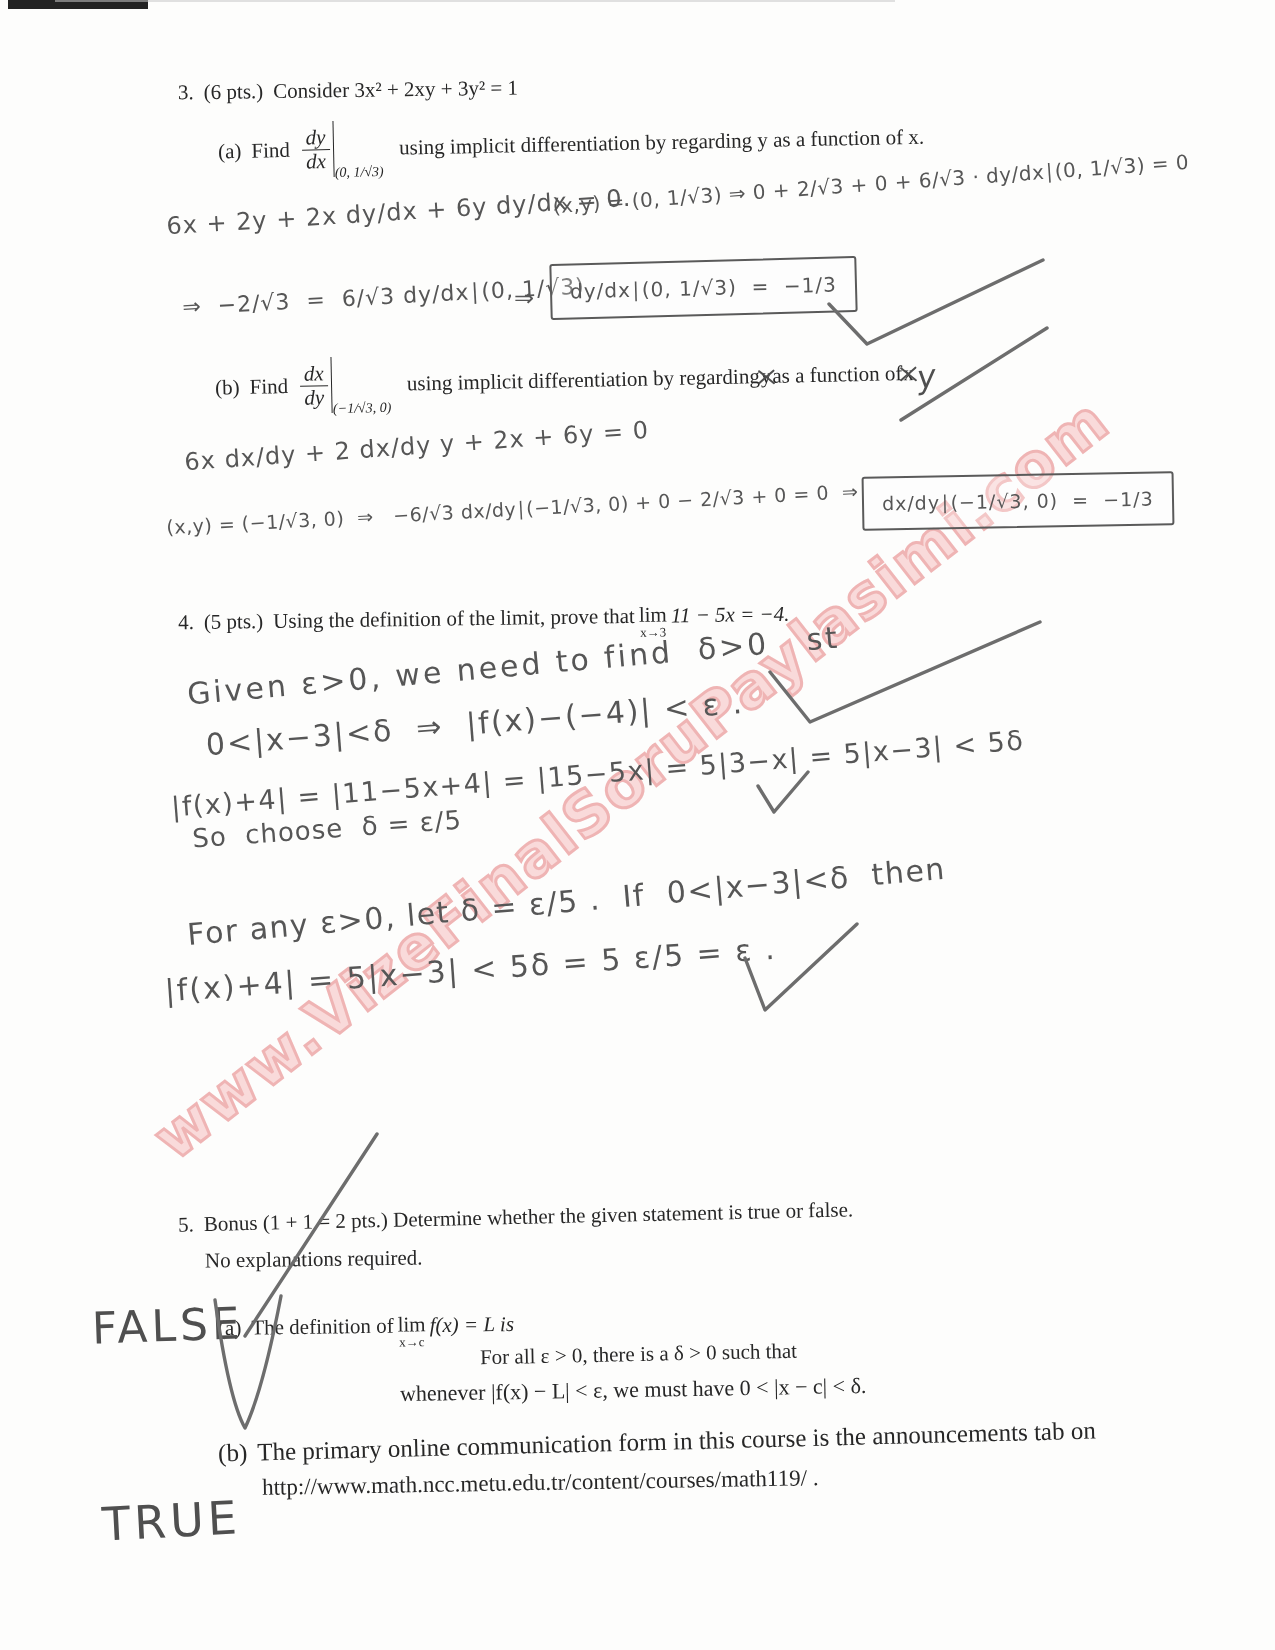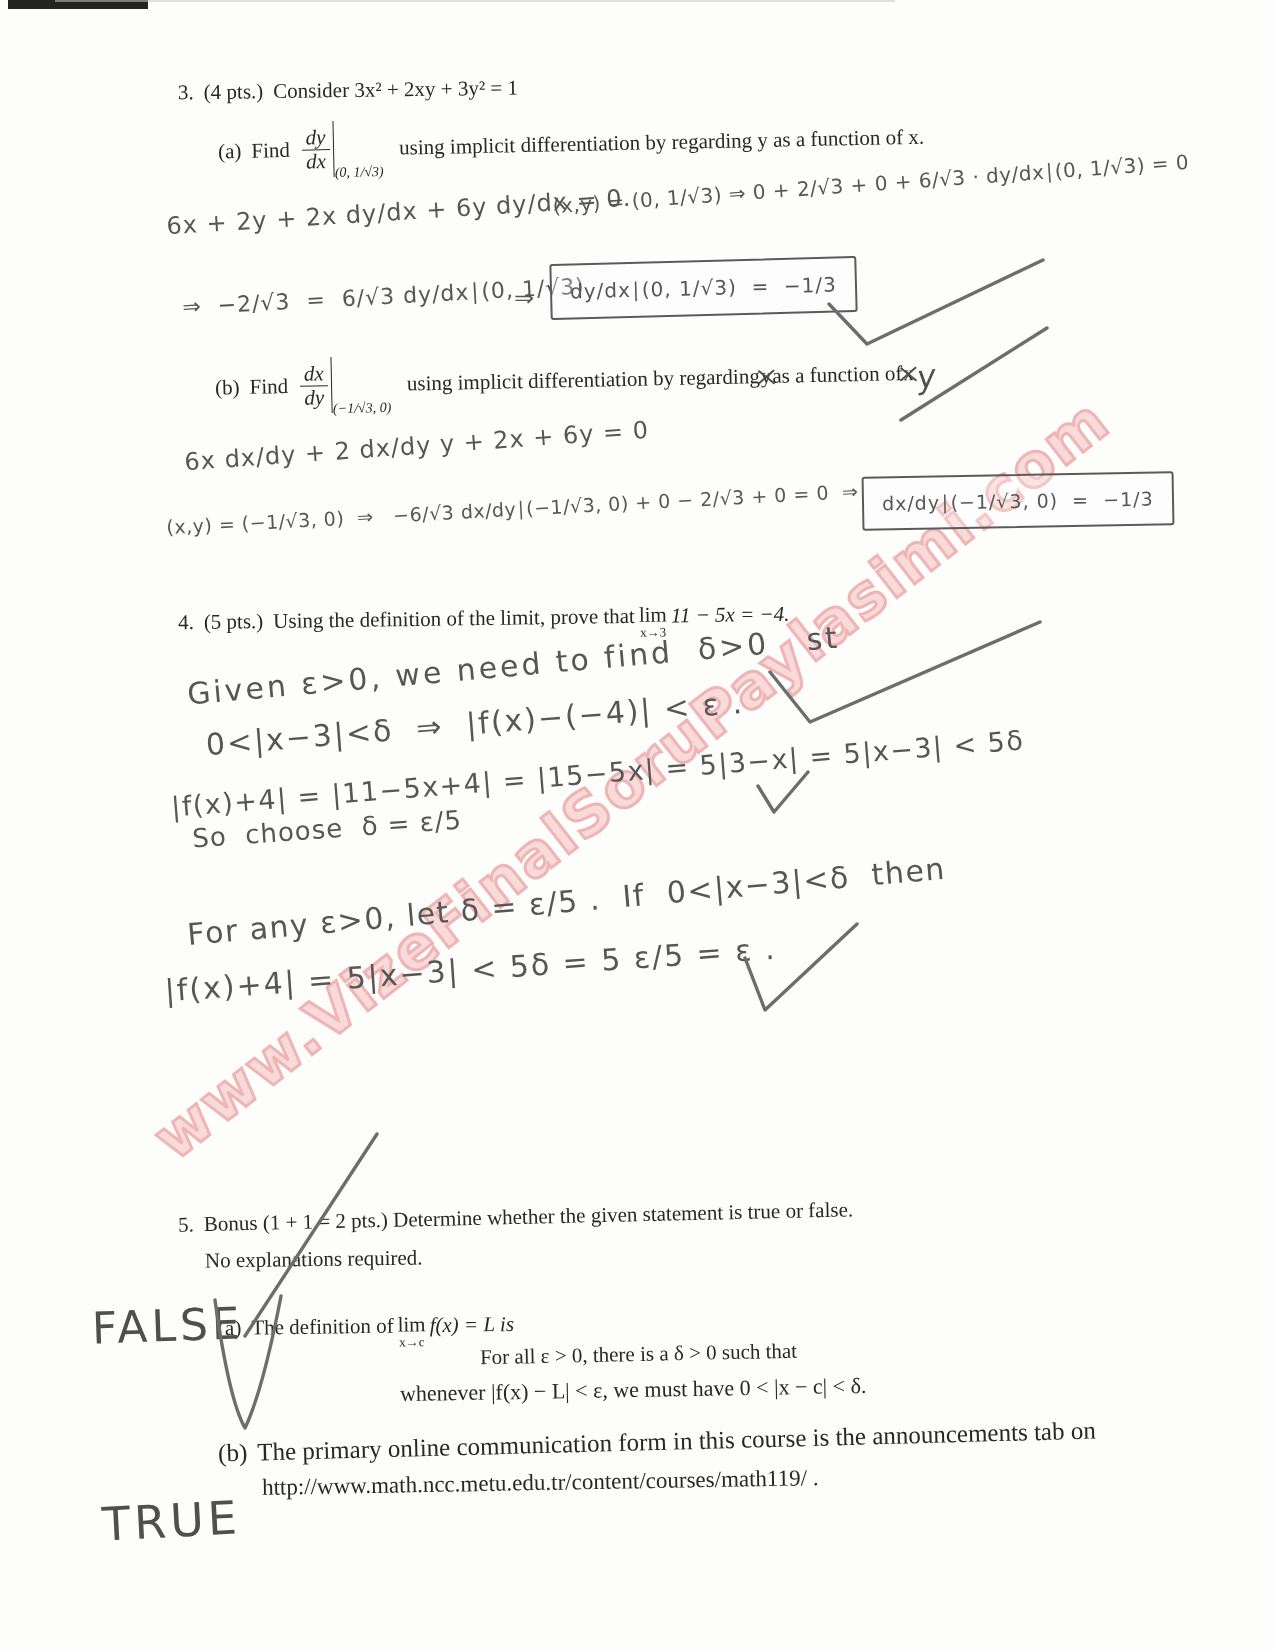--- a/index.html
+++ b/index.html
@@ -63,21 +63,21 @@
 
 <div class="page">
 
   <div class="scan-bar"></div>
   <div class="scan-line"></div>
 
   <div class="watermark">www.VizeFinalSoruPaylasimi.com</div>
 
   <div class="prow" style="left:178px;top:78px;transform:rotate(-0.8deg);">
     <span>3.</span><span class="gap"></span>
-    <span>(4 pts.)</span><span class="gap"></span>
+    <span>(6 pts.)</span><span class="gap"></span>
     <span>Consider 3x² + 2xy + 3y² = 1</span>
   </div>
 
   <div class="prow" style="left:218px;top:116px;transform:rotate(-1.2deg);">
     <span>(a)</span><span class="gap"></span>
     <span>Find</span><span class="gap"></span>
     <span class="pfrac">
       <span class="pnum">dy</span>
       <span class="pden">dx</span>
     </span>

